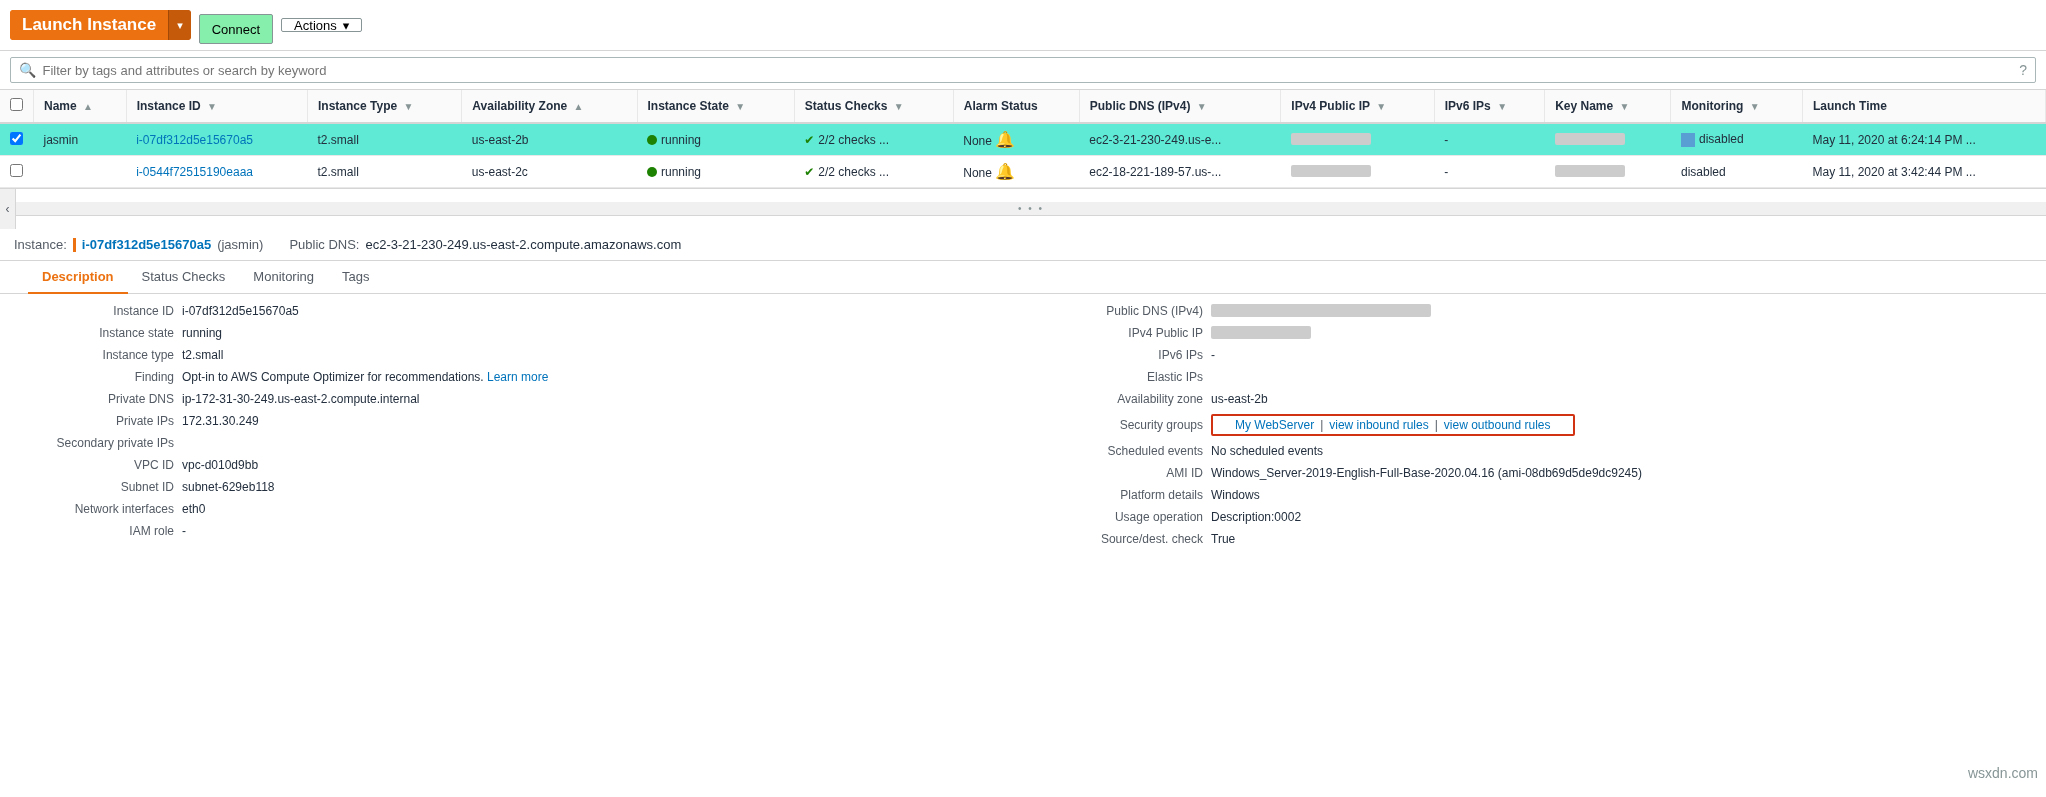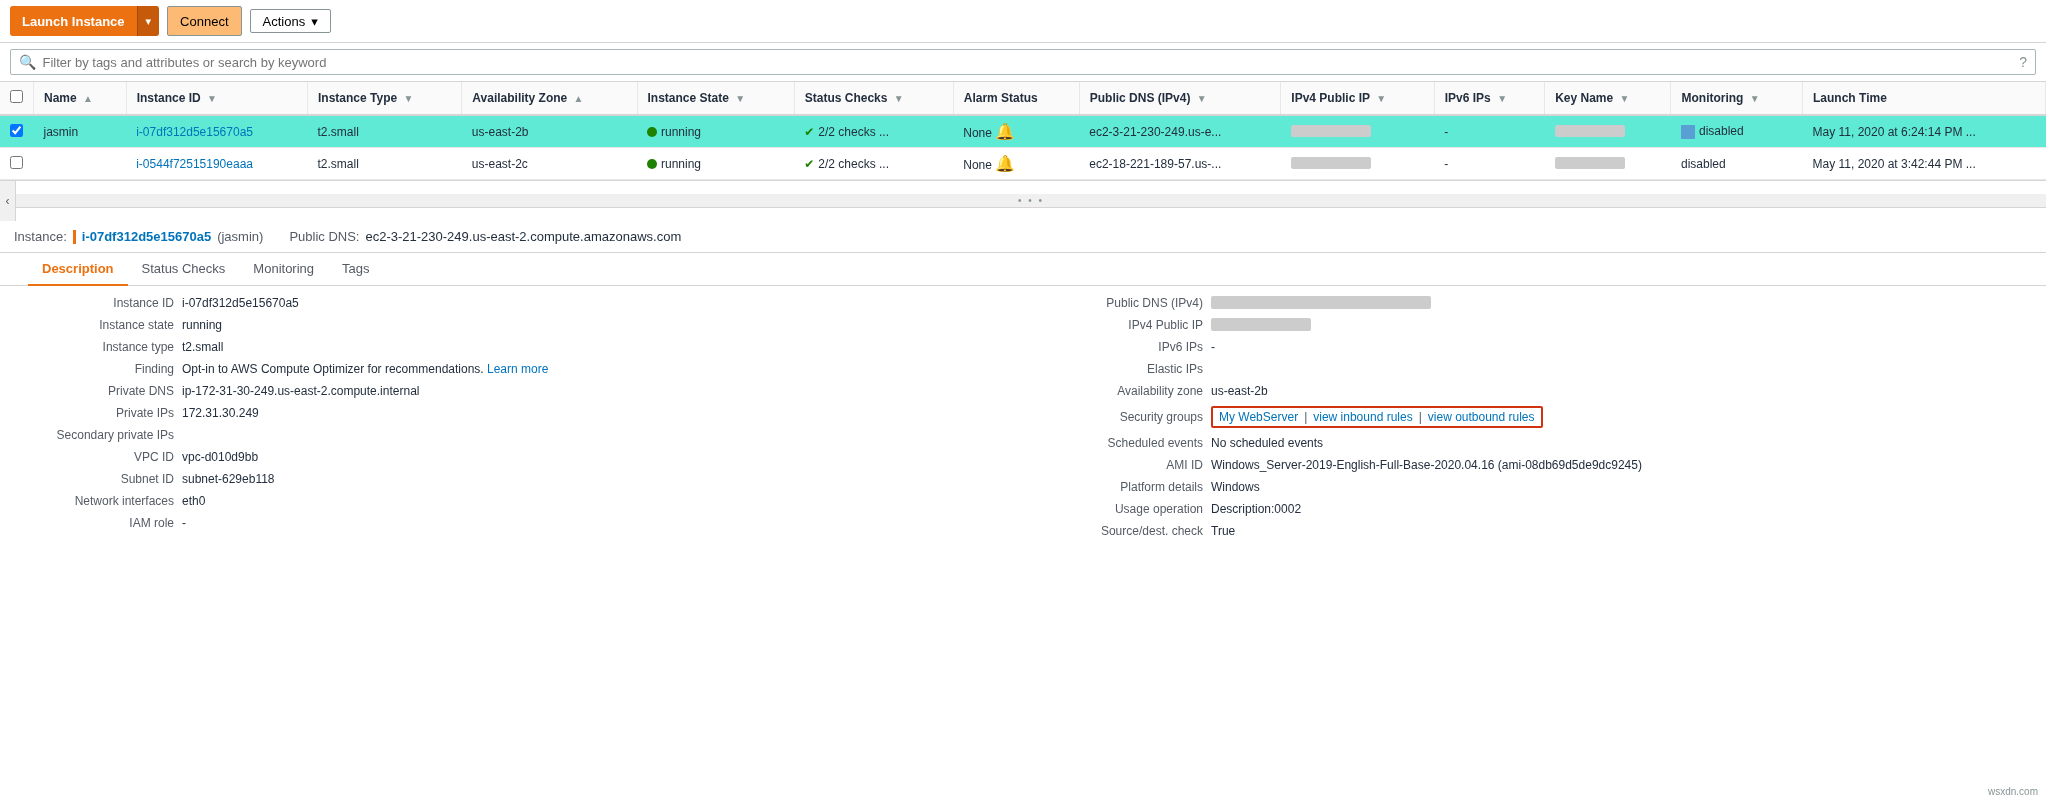--- a/index.html
+++ b/index.html
@@ -12,56 +12,57 @@
       padding: 6px 10px;
       background: #fff;
       border-bottom: 1px solid #d5d5d5;
       gap: 8px;
     }
     .btn-launch-main {
       padding: 0 12px;
       background: #ec7211;
       border: none;
       color: #fff;
-      font-size: 13px;
+      font-size: 17px;
       font-weight: 600;
       cursor: pointer;
       height: 30px;
       border-radius: 2px 0 0 2px;
     }
     .btn-launch-dropdown {
       padding: 0 8px;
       background: #c55b0a;
       border: none;
       color: #fff;
       cursor: pointer;
       height: 30px;
       border-radius: 0 2px 2px 0;
       border-left: 1px solid #a34908;
       font-size: 11px;
     }
     .btn-connect {
       padding: 0 12px;
-      background: #fdba74;
+      background: #86efac;
       border: 1px solid #879596;
       border-radius: 2px;
       cursor: pointer;
       font-size: 13px;
       height: 30px;
+      margin-top: 8px;
     }
     .btn-actions {
       display: flex;
       align-items: center;
       padding: 0 12px;
       background: #fff;
       border: 1px solid #879596;
       border-radius: 2px;
       cursor: pointer;
       font-size: 13px;
-      height: 24px;
+      height: 14px;
       gap: 6px;
     }
 
     
     .search-bar {
       padding: 6px 10px;
       background: #fff;
       border-bottom: 1px solid #d5d5d5;
       display: flex;
       align-items: center;
@@ -211,31 +212,31 @@
       flex-shrink: 0;
     }
     .detail-value {
       color: #232f3e;
       font-size: 12px;
       word-break: break-all;
     }
     .security-groups-box {
       border: 2px solid #d13212;
       border-radius: 2px;
-      padding: 2px 6px;
+      padding: 2px 22px;
       display: inline-flex;
       align-items: center;
       gap: 6px;
       flex-wrap: wrap;
     }
     .watermark {
       position: fixed;
-      bottom: 0;
+      bottom: 16px;
       right: 8px;
-      font-size: 10px;
+      font-size: 14px;
       color: #879596;
     }
   </style>
 </head>
 <body>
 
 <div class="toolbar">
   <div style="display:flex;align-items:center;border-radius:2px;overflow:hidden;">
     <button class="btn-launch-main">Launch Instance</button>
     <button class="btn-launch-dropdown">▾</button>

